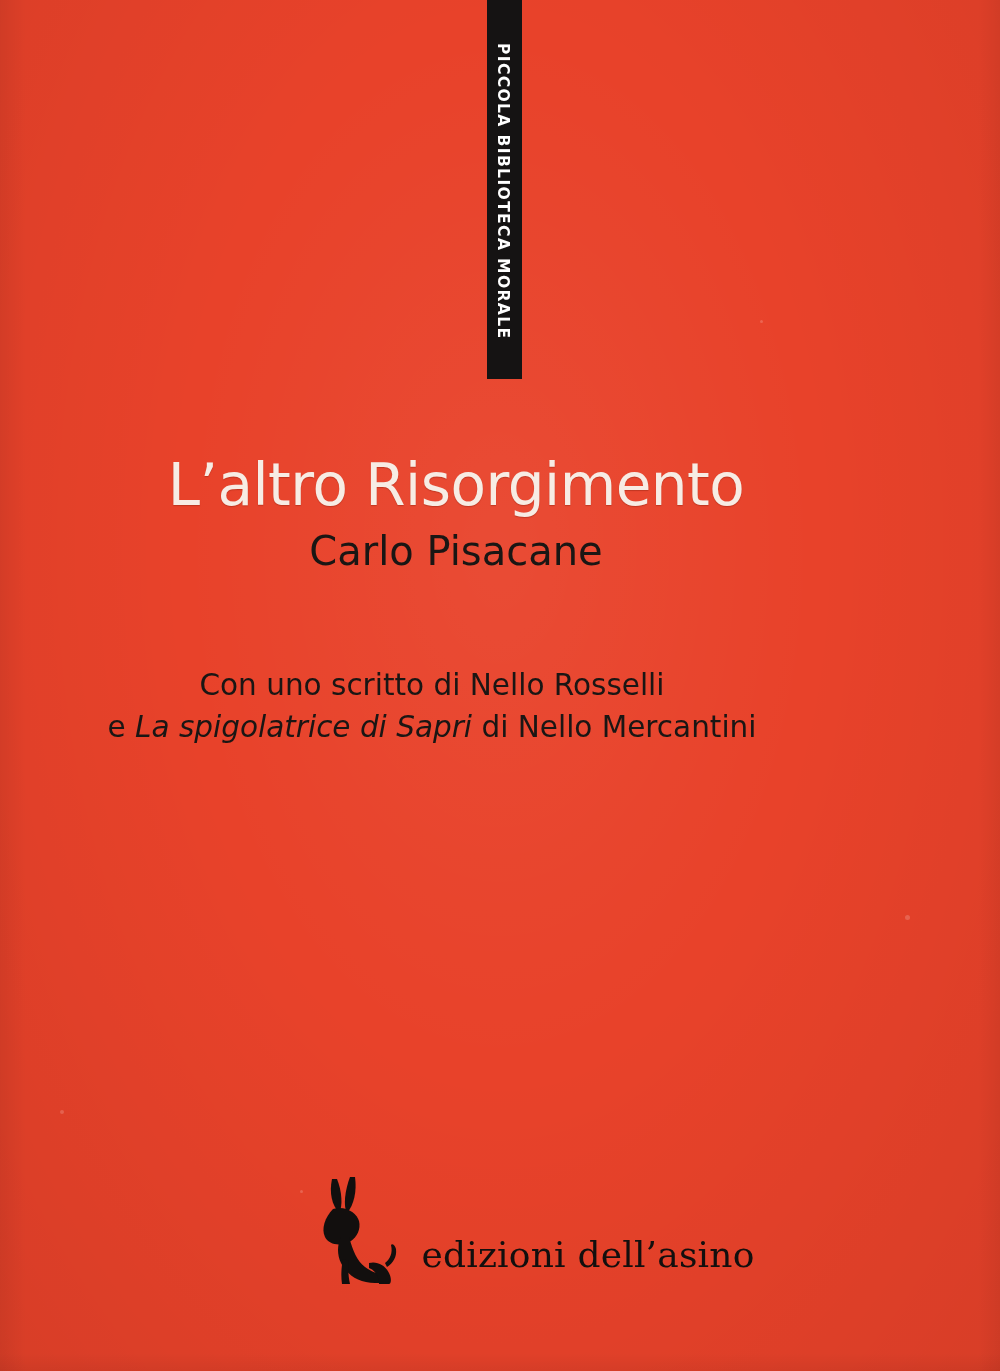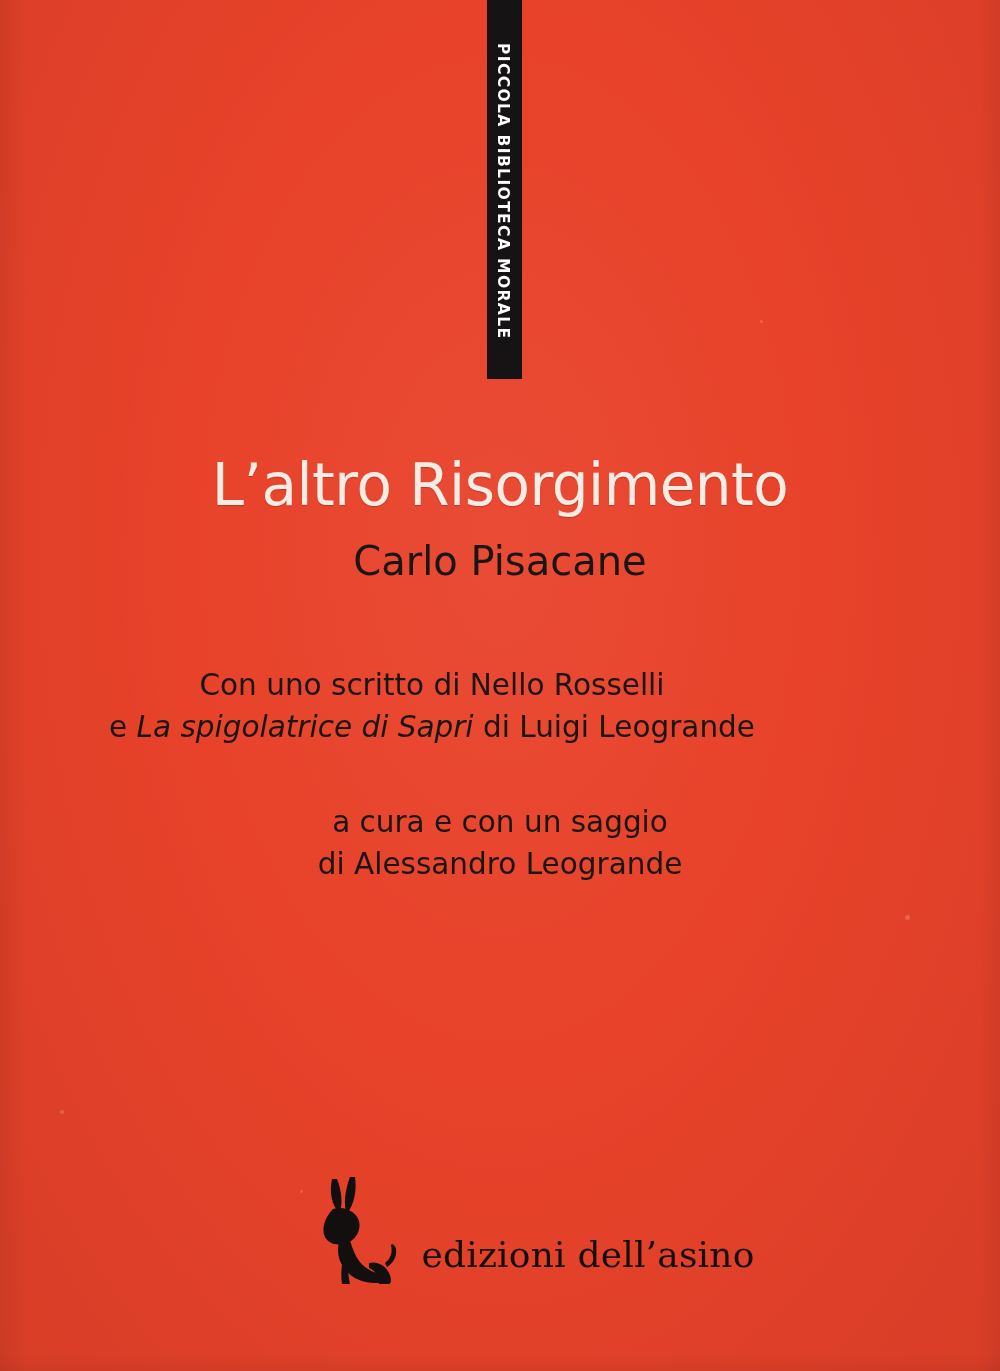--- a/index.html
+++ b/index.html
@@ -61,33 +61,32 @@
     top: 43px;
   }
 
   .title-block {
     position: absolute;
     top: 455px;
     left: 0;
     width: 912px;
     text-align: center;
     z-index: 2;
-    padding-left: 44px;
   }
   .book-title {
     font-family: "DejaVu Sans", sans-serif;
     font-size: 58px;
     font-weight: 400;
     color: #f7ece4;
     letter-spacing: -0.5px;
     line-height: 1.06;
     text-shadow: 0 1px 1px rgba(120,25,10,0.35);
   }
   .book-author {
-    margin-top: 22px;
+    margin-top: 12px;
     font-family: "DejaVu Sans", sans-serif;
     font-size: 40px;
     font-weight: 400;
     color: #1a1614;
     letter-spacing: 0px;
   }
 
   .contrib-block {
     position: absolute;
     top: 665px;
@@ -163,27 +162,23 @@
     <span class="series-text">PICCOLA BIBLIOTECA MORALE</span>
   </div>
 
   <div class="title-block">
     <div class="book-title">L’altro Risorgimento</div>
     <div class="book-author">Carlo Pisacane</div>
   </div>
 
   <div class="contrib-block">
     <div class="line1">Con uno scritto di Nello Rosselli</div>
-    <div class="line2"><span>e </span><span class="it">La spigolatrice di Sapri</span><span> di Luigi Leogrande</span></div>
+    <div class="line2"><span>e </span><span class="it">La spigolatrice di Sapri</span><span> di Nello Mercantini</span></div>
   </div>
 
-  <div class="editor-block">
-    <div>a cura e con un saggio</div>
-    <div>di Alessandro Leogrande</div>
-  </div>
 
   <div class="publisher">
     <svg class="logo-mark" viewBox="0 0 120 120" aria-hidden="true">
       <g fill="#120f0e">
 
         <path d="M33 8 C30 22, 33 34, 40 42 C44 36, 43 20, 38 8 Z"></path>
         <path d="M56 6 C58 20, 55 34, 48 42 C44 35, 46 19, 51 6 Z"></path>
 
         <path d="M34 38 C26 46, 22 58, 26 66 C30 74, 42 76, 52 70 C58 66, 62 58, 60 50 C58 42, 46 34, 34 38 Z"></path>
 

